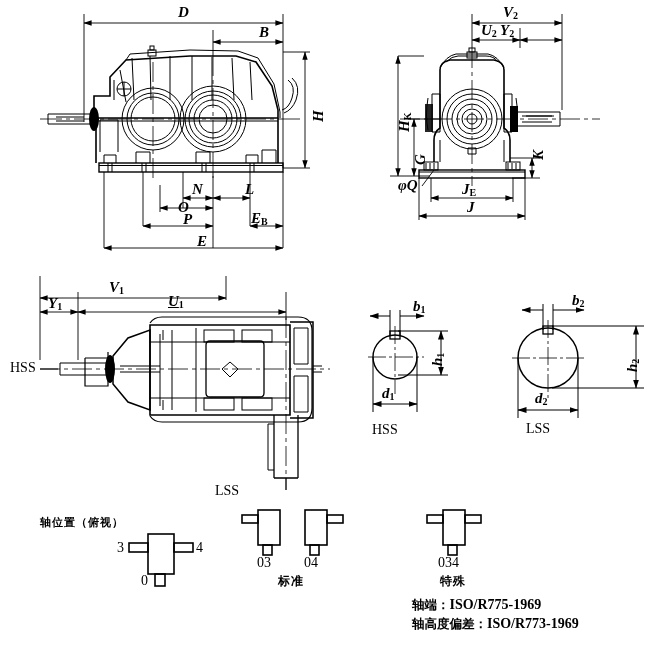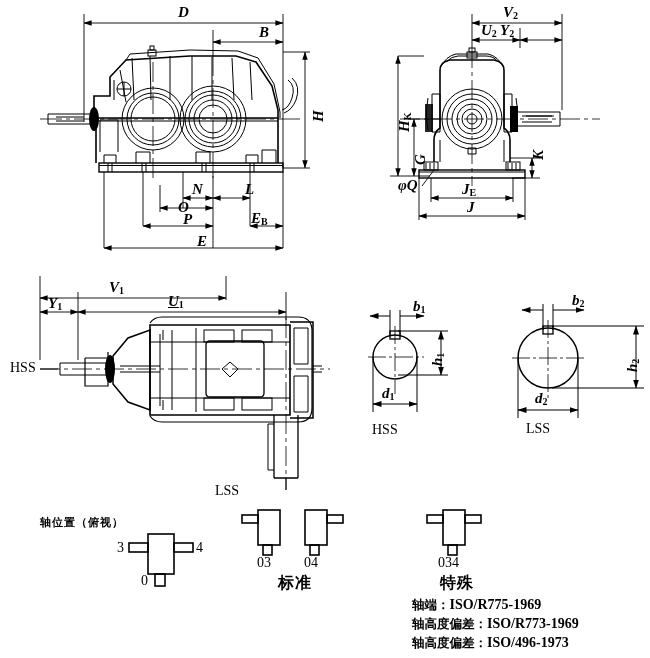--- a/index.html
+++ b/index.html
@@ -7,21 +7,21 @@
        font-family:"Liberation Serif",serif;color:#000;}
   #root{position:absolute;inset:0;}
   svg.layer{position:absolute;left:0;top:0;width:650px;height:658px;}
   .lbl{position:absolute;font-family:"Liberation Serif",serif;color:#000;
        white-space:nowrap;line-height:1;}
   .dim{font-style:italic;font-size:15px;font-weight:bold;}
   .dim .s{font-size:10px;font-style:normal;vertical-align:-2px;}
   .rot{transform-origin:left top;}
   .plain{font-size:14px;font-family:"Liberation Serif",serif;}
   .cn{font-family:"DejaVu Sans",sans-serif;font-size:11px;font-weight:bold;letter-spacing:1px;}
-  .cnsm{font-family:"DejaVu Sans",sans-serif;font-size:16px;font-weight:bold;letter-spacing:1px;}
+  .cnsm{font-family:"DejaVu Sans",sans-serif;font-size:12px;font-weight:bold;letter-spacing:1px;}
   .num{font-size:14px;font-family:"Liberation Serif",serif;}
   .iso{font-family:"DejaVu Sans",sans-serif;font-size:12.5px;font-weight:bold;}
   .iso .lat{font-family:"Liberation Serif",serif;font-size:14px;}
 </style>
 </head>
 <body>
 
 <div id="root">
 
 <svg class="layer" viewBox="0 0 650 658">
@@ -382,15 +382,14 @@
 
 <div class="lbl num" style="left:257px;top:556px;"><span>03</span></div>
 <div class="lbl num" style="left:304px;top:556px;"><span>04</span></div>
 <div class="lbl cnsm" style="left:278px;top:575px;"><span>标准</span></div>
 
 <div class="lbl num" style="left:438px;top:556px;"><span>034</span></div>
 <div class="lbl cnsm" style="left:440px;top:575px;"><span>特殊</span></div>
 
 <div class="lbl iso" style="left:412px;top:598px;"><span>轴端：</span><span class="lat">ISO/R775-1969</span></div>
 <div class="lbl iso" style="left:412px;top:617px;"><span>轴高度偏差：</span><span class="lat">ISO/R773-1969</span></div>
-<div class="lbl iso" style="left:412px;top:636px;"><span>轴高度偏差：</span><span class="lat">ISO/496-1973</span></div>
 
 </div>
 
 </body></html>

